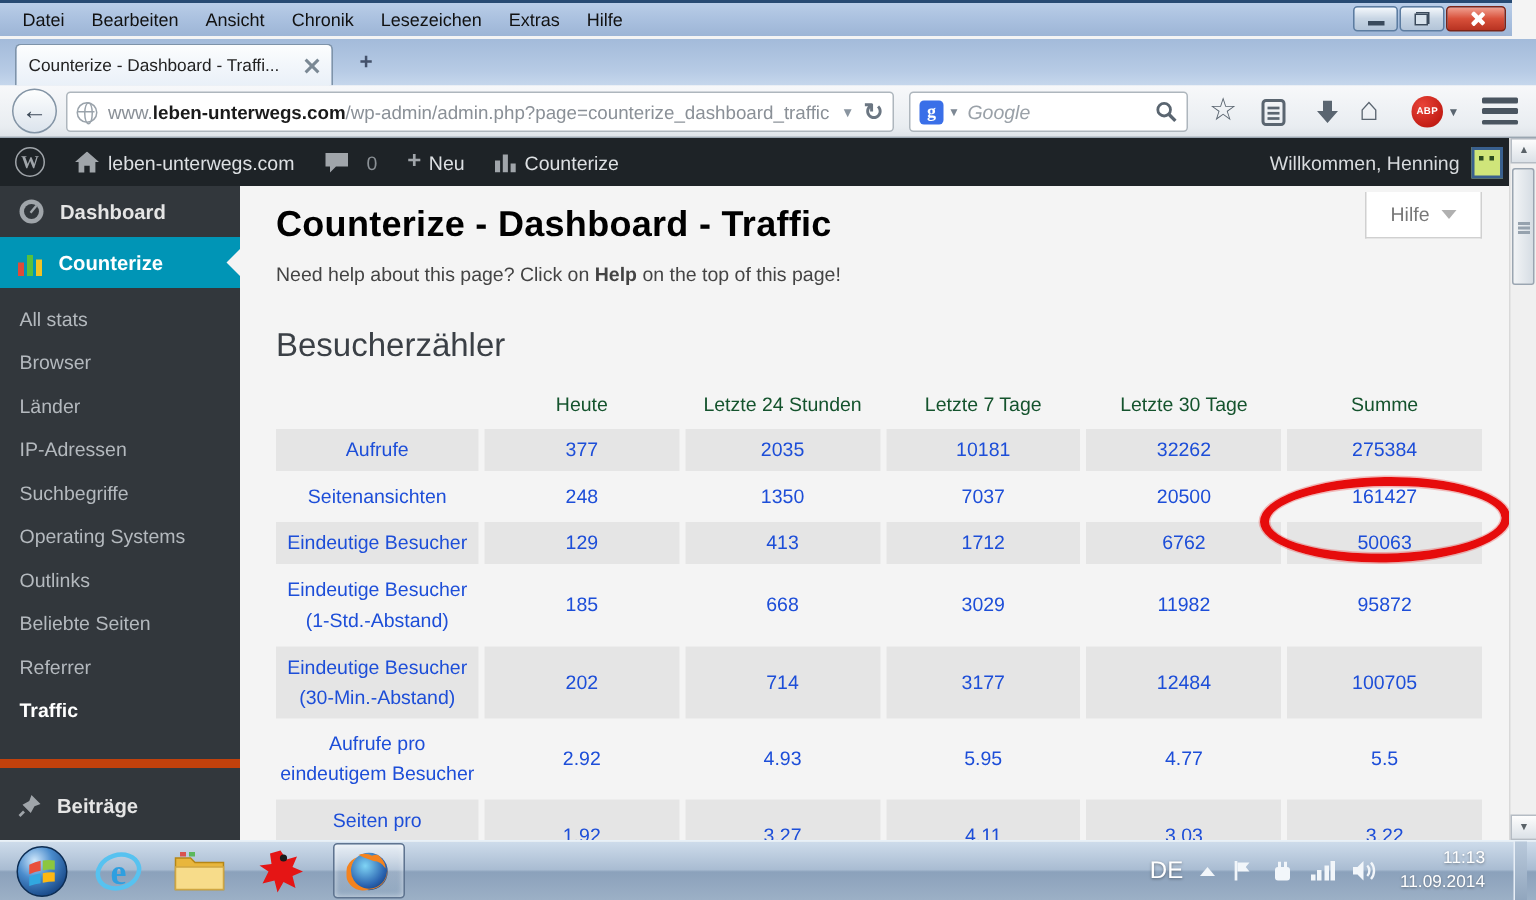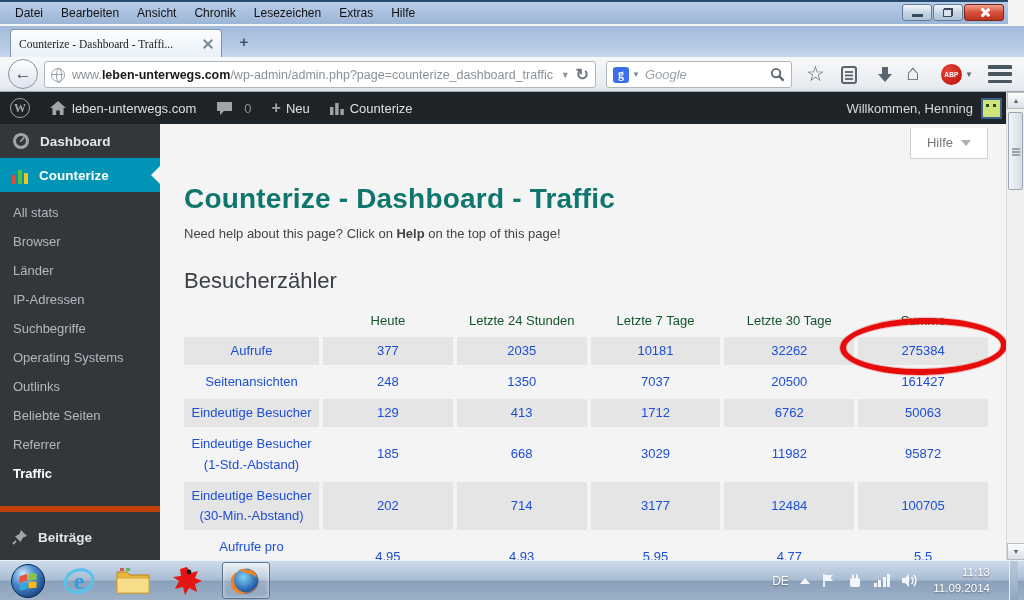--- a/index.html
+++ b/index.html
@@ -22,21 +22,21 @@
   .glyph-restore:after { content:""; position:absolute; left:0; bottom:0; width:7px; height:6px; border:1.5px solid #3a4a5c; background:#d7e2ec; }
   .glyph-x { position:relative; width:11px; height:11px; }
   .glyph-x:before,.glyph-x:after { content:""; position:absolute; left:5px; top:0; width:2.5px; height:11px; background:#fff; border-radius:1px; }
   .glyph-x:before { transform:rotate(45deg);} .glyph-x:after { transform:rotate(-45deg);}
 
   #tabstrip { position:absolute; top:26px; left:0; width:1024px; height:31px;
     background:linear-gradient(180deg,#a3bbda 0%,#b7cbe5 70%,#c6d7ec 100%); }
   #tab-active { position:absolute; left:10px; top:3px; width:212px; height:28px;
     background:linear-gradient(180deg,#fcfdfe,#e9f0f8); border:1px solid #7e93a9; border-bottom:none;
     border-radius:4px 4px 0 0; display:flex; align-items:center; padding:0 8px; }
-  #tab-title { font-size:11.5px; color:#222; flex:1; white-space:nowrap; overflow:hidden;font-family:Liberation Serif, serif; }
+  #tab-title { font-size:11.5px; color:#222; flex:1; white-space:nowrap; overflow:hidden; }
   .tab-close { position:relative; width:10px; height:10px; margin-left:6px; }
   .tab-close:before,.tab-close:after { content:""; position:absolute; left:4px; top:-1px; width:2px; height:12px; background:#7a8894; }
   .tab-close:before{ transform:rotate(45deg);} .tab-close:after{ transform:rotate(-45deg);}
   #newtab-btn { position:absolute; left:232px; top:8px; width:24px; height:17px; border-radius:2px;
     color:#44526b; font-size:15px; font-weight:bold; text-align:center; line-height:16px; }
 
   #navbar { position:absolute; top:57px; left:0; width:1024px; height:35px;
     background:linear-gradient(180deg,#f7f8fa 0%,#e9edf1 80%,#dfe4e9 100%); border-bottom:1px solid #9aa6b1; }
   #back-btn { position:absolute; left:8px; top:2px; width:30px; height:30px; border-radius:50%;
     border:1px solid #8394a5; background:linear-gradient(180deg,#fdfefe,#dce4ed); color:#3c4document2;
@@ -93,21 +93,21 @@
   .sb-sub { padding:7px 0 7px 13px; color:#b4b9be; font-size:13px; }
   .sb-sub.active { color:#fff; font-weight:bold; }
   #sb-lower { border-top:6px solid #c2410c; margin-top:10px; padding-top:8px; }
 
   
   #content { position:absolute; top:124px; left:160px; width:864px; height:436px; background:#f4f4f4;
     overflow:hidden; padding:12px 24px 0 24px; }
   #help-btn { position:absolute; top:4px; right:36px; background:#fff; border:1px solid #d0d0d0;
     border-top:none; color:#777; font-size:13px; padding:7px 16px 8px; display:flex; align-items:center; gap:8px; }
   .caret-down { width:0; height:0; border-left:5px solid transparent; border-right:5px solid transparent; border-top:6px solid #b0b0b0; }
-  #page-title { font-size:28px; font-weight:bold; color:#0f766e; letter-spacing:.2px;margin-top:47px; }
+  #page-title { font-size:24px; font-weight:bold; color:#000000; letter-spacing:.2px; }
   #help-line { margin-top:11px; font-size:13px; color:#444; }
   #section-title { margin-top:27px; font-size:22px; font-weight:normal; color:#3b4046; }
   #stats-table { border-collapse:separate; border-spacing:4px 3px; margin-top:10px; margin-left:-4px;
     table-layout:fixed; width:812px; }
   #stats-table th, #stats-table td { font-size:13px; color:#1d4ed8; text-align:center; font-weight:normal; }
   #stats-table thead th { font-weight:normal; color:#14532d; padding:6px 2px; }
   #stats-table col.c0 { width:135px; }
   #stats-table tbody tr:nth-child(odd) td, #stats-table tbody tr:nth-child(odd) th { background:#e5e5e5; }
   #stats-table tbody td, #stats-table tbody th { padding:4px 2px; line-height:1.55; }
 
@@ -130,21 +130,21 @@
   
   #taskbar { position:absolute; left:0; top:560px; width:1024px; height:40px; z-index:100;
     background:linear-gradient(180deg,#cedceb 0%,#a9bcd2 48%,#8ba1bb 52%,#9cb0c6 100%);
     border-top:1px solid #e9f1f8; display:flex; align-items:center; }
   #start-orb { margin-left:10px; width:36px; height:36px; }
   .task-ico { width:42px; height:38px; display:flex; align-items:center; justify-content:center; margin-left:12px; }
   #firefox-btn { margin-left:14px; width:48px; height:37px; border:1px solid #5f7490; border-radius:3px;
     background:linear-gradient(180deg,rgba(255,255,255,.55),rgba(255,255,255,.15) 50%,rgba(120,150,180,.25));
     display:flex; align-items:center; justify-content:center; box-shadow:inset 0 0 4px rgba(255,255,255,.6); }
   #tray { margin-left:auto; display:flex; align-items:center; gap:11px; padding-right:6px; color:#fff; }
-  #lang-de { font-size:12px; color:#fff; text-shadow:0 1px 2px rgba(0,0,0,.4);padding-left:23px; }
+  #lang-de { font-size:16px; color:#fff; text-shadow:0 1px 2px rgba(0,0,0,.4);padding-left:23px; }
   .tray-caret { width:0; height:0; border-left:5px solid transparent; border-right:5px solid transparent; border-bottom:6px solid #f2f6fa; }
   .sig-bars { display:flex; align-items:flex-end; gap:1.5px; }
   .sig-bars i { width:3px; background:#f2f6fa; display:block; }
   #clock { text-align:right; font-size:11.5px; color:#fff; line-height:1.35; text-shadow:0 1px 2px rgba(0,0,0,.4); margin-left:4px; }
   #show-desktop { width:9px; height:40px; border-left:1.5px solid #e7eef6; background:linear-gradient(180deg,#b9c9db,#90a5bd); margin-left:8px; }
 </style>
 </head>
 <body>
 
 <div id="screen">
@@ -362,21 +362,21 @@
           <tr>
             <th>Eindeutige Besucher (30-Min.-Abstand)</th>
             <td>202</td>
             <td>714</td>
             <td>3177</td>
             <td>12484</td>
             <td>100705</td>
           </tr>
           <tr>
             <th>Aufrufe pro eindeutigem Besucher</th>
-            <td>4.95</td>
+            <td>2.92</td>
             <td>4.93</td>
             <td>5.95</td>
             <td>4.77</td>
             <td>5.5</td>
           </tr>
           <tr>
             <th>Seiten pro eindeutigem Besucher</th>
             <td>1.92</td>
             <td>3.27</td>
             <td>4.11</td>

